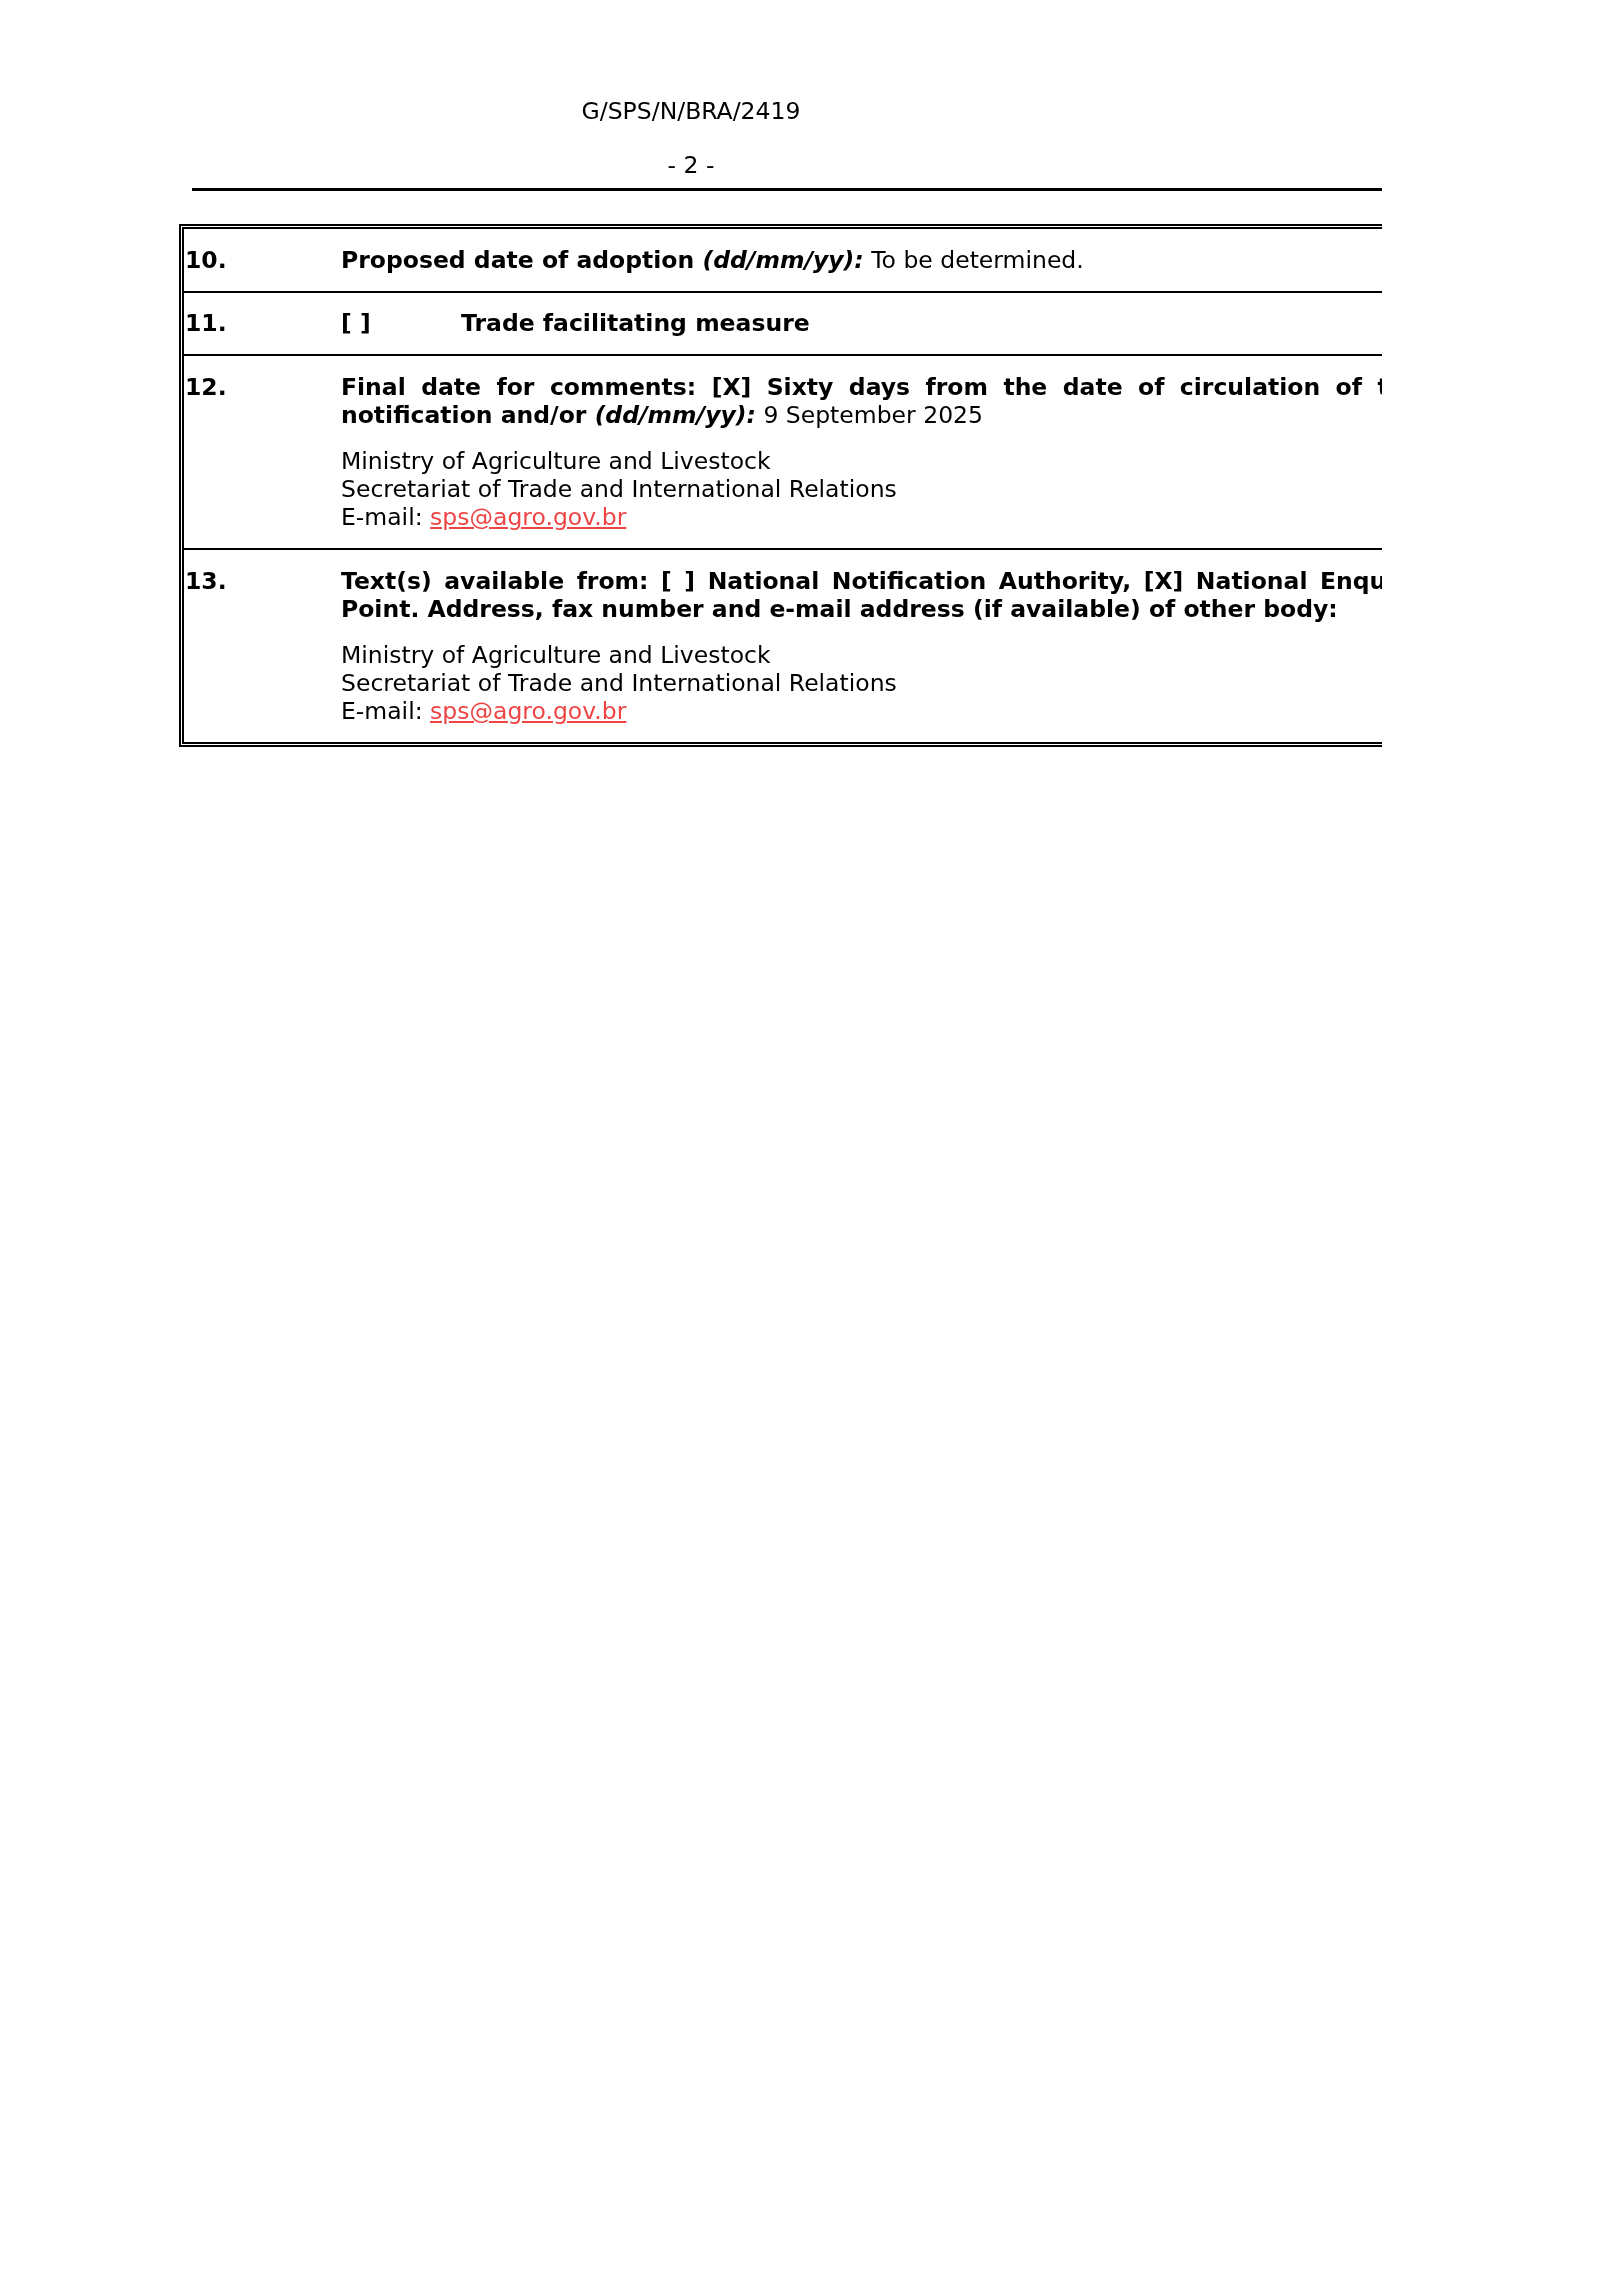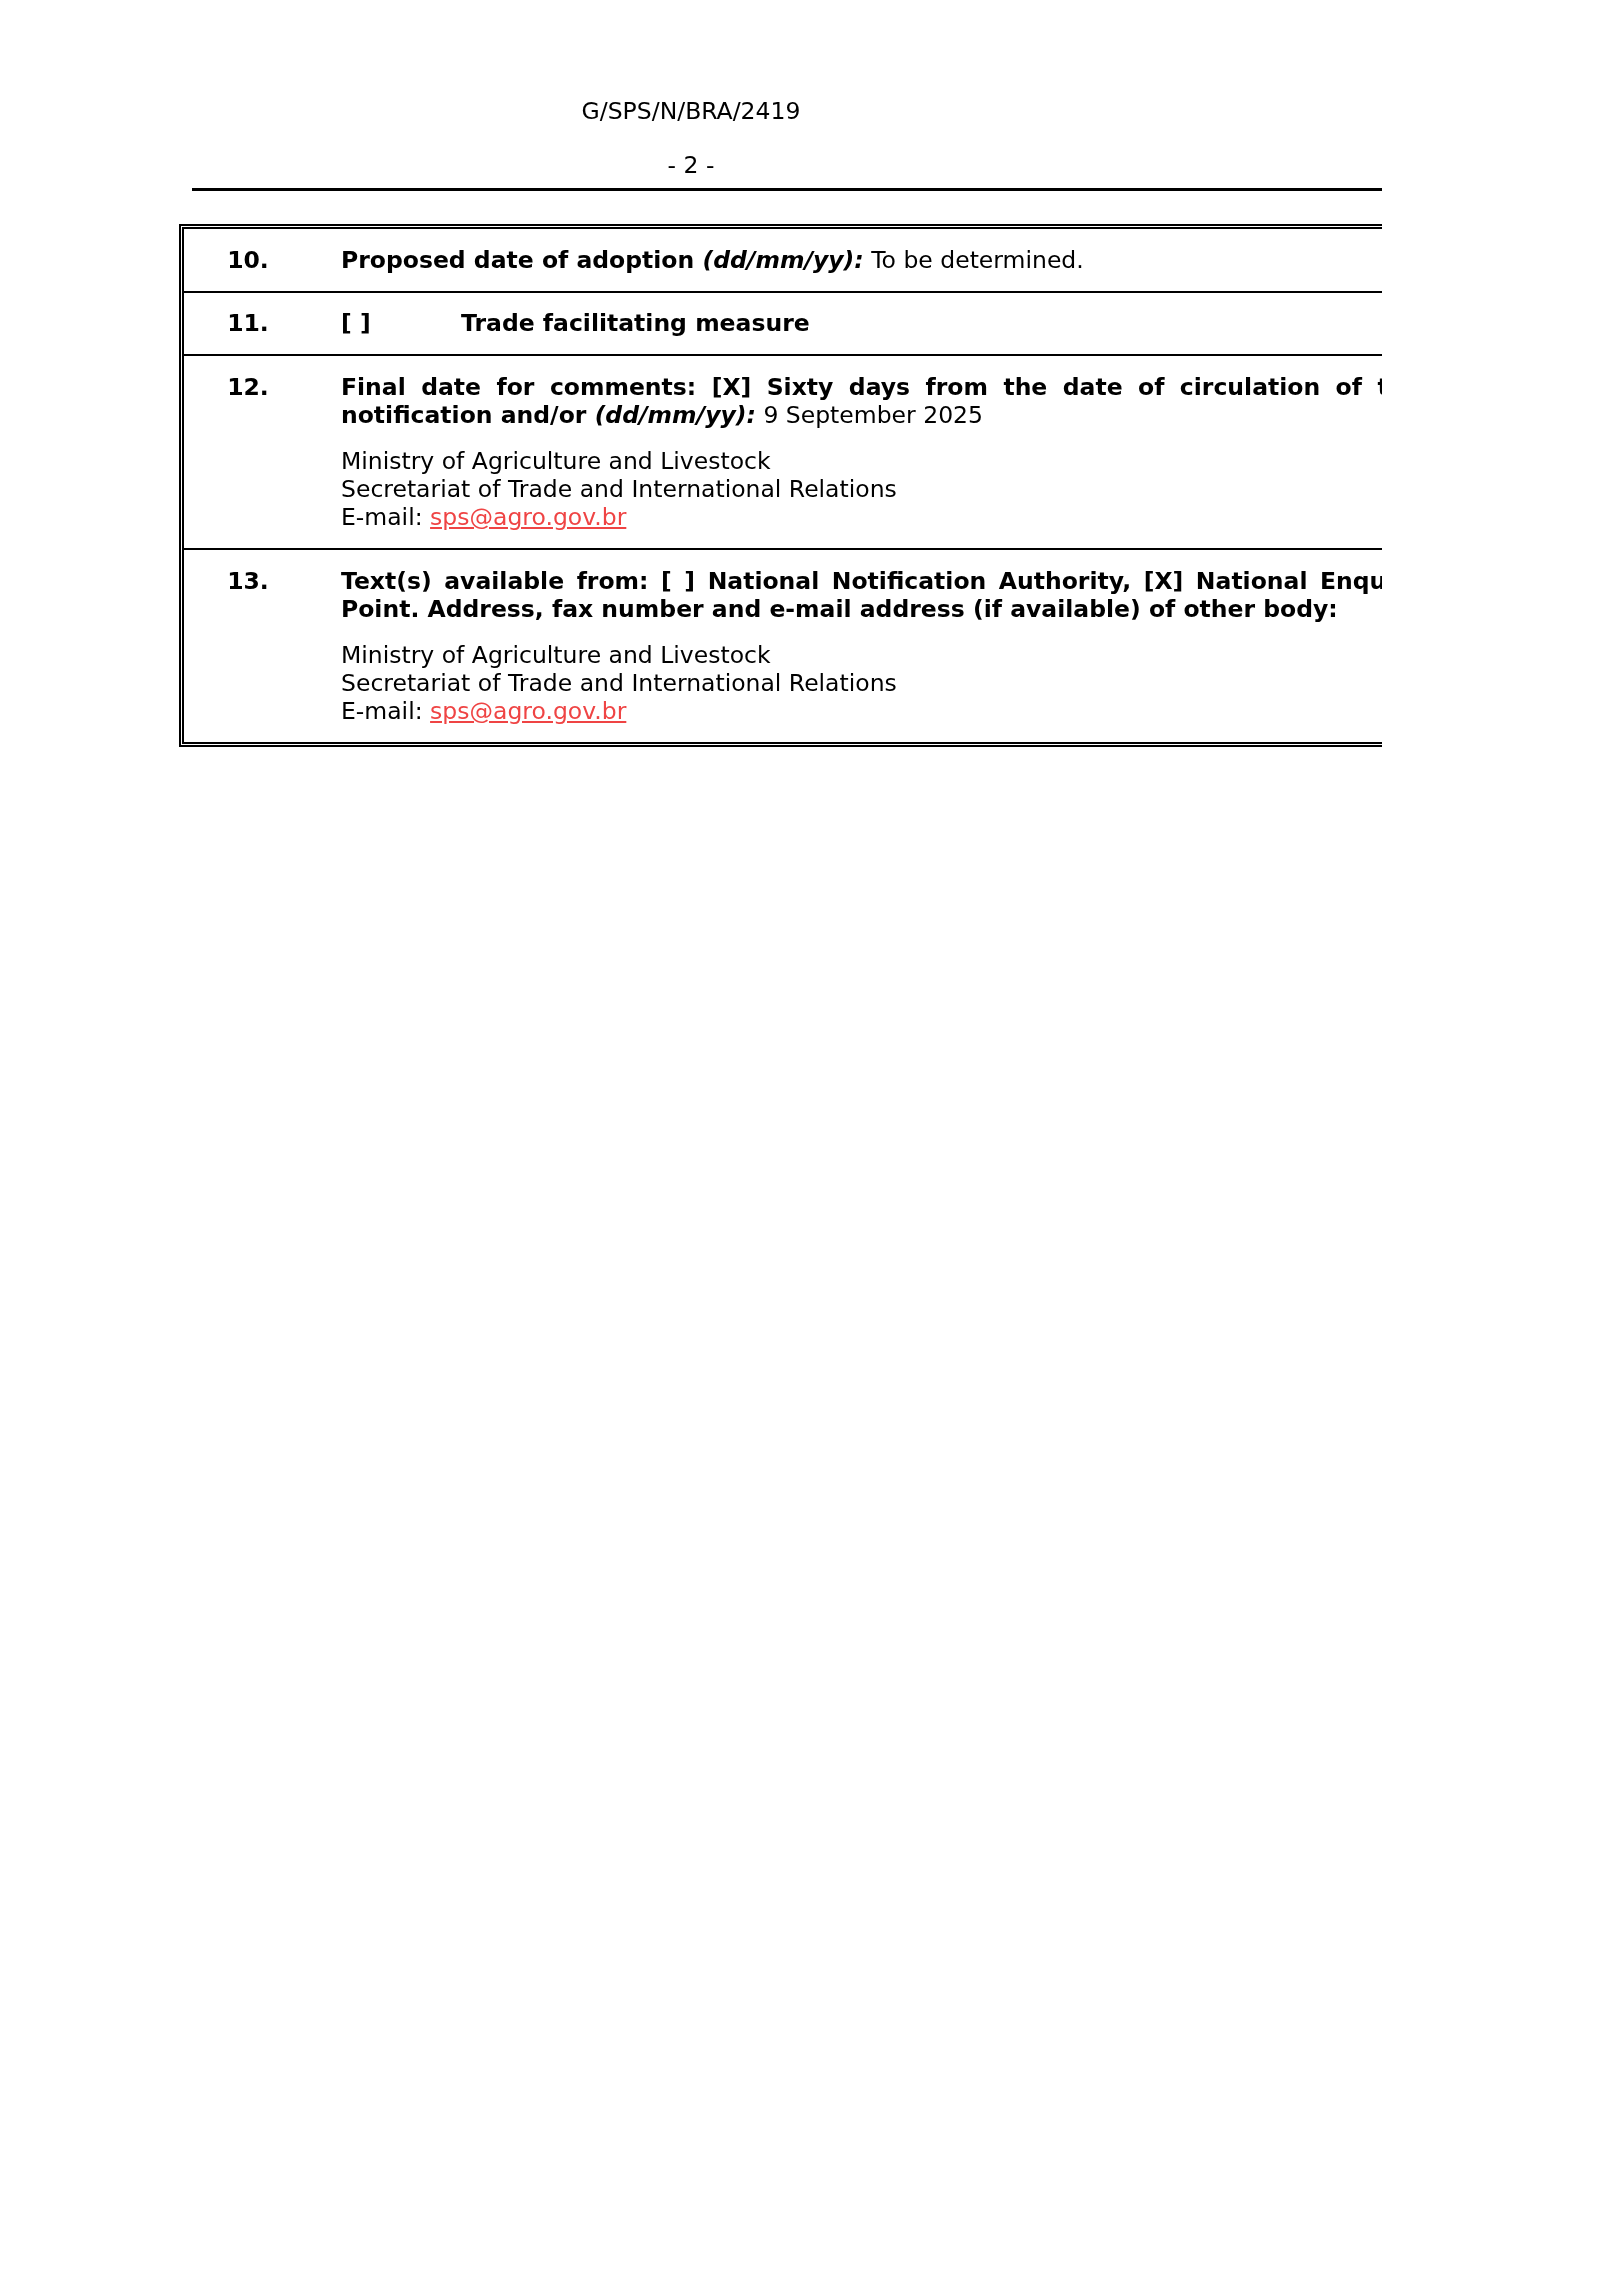--- a/index.html
+++ b/index.html
@@ -19,21 +19,21 @@
   .page-number{margin-top:25.5px;font-size:23.5px;}
   .header-rule{height:2.9px;background:#000000;width:1237px;margin:9.8px 0 0 192px;}
   .notif-table{
     margin:33px 0 0 179px;
     width:1261px;
     border:5.9px double #000000;
     box-sizing:border-box;
   }
   .row{display:flex;padding:16.7px 13.7px 16.7px 0;}
   .row + .row{border-top:2px solid #000000;}
-  .row-num{flex:0 0 109px;width:109px;box-sizing:border-box;padding-left:19px;font-weight:bold;text-align:center;}
+  .row-num{flex:0 0 109px;width:109px;box-sizing:border-box;padding-left:1px;font-weight:bold;}
   .row-content{flex:1;min-width:0;margin-left:48px;}
   .para{margin:0 0 18.6px 0;}
   .para:last-child{margin-bottom:0;}
   .justify{text-align:justify;}
   .b{font-weight:bold;}
   .bi{font-weight:bold;font-style:italic;}
   .r{font-weight:normal;}
   .link{color:#ef4444;text-decoration:underline;}
   .wfix{display:inline-block;}
 </style>

